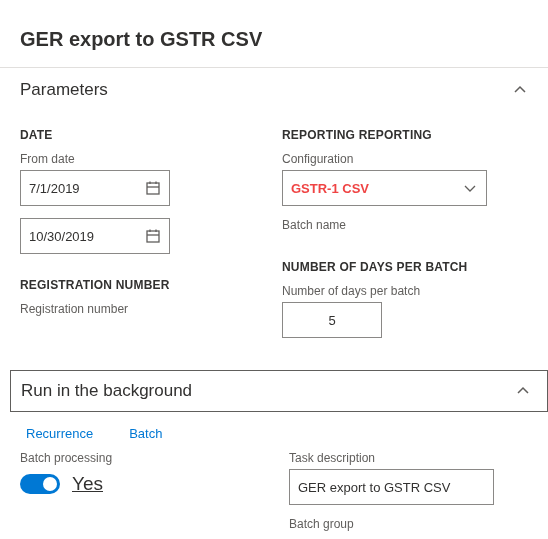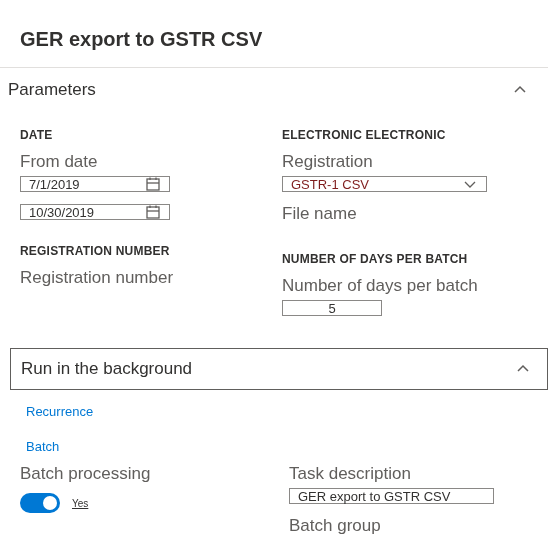--- a/index.html
+++ b/index.html
@@ -16,21 +16,21 @@
   }
   .header h1 {
     margin: 0;
     font-size: 20px;
     font-weight: 600;
   }
   .section-head {
     display: flex;
     align-items: center;
     justify-content: space-between;
-    padding: 12px 20px 12px 8px;
+    padding: 12px 20px 12px 20px;
     cursor: pointer;
   }
   .section-head.bordered {
     border: 1px solid #605e5c;
     margin: 0 0 0 10px;
     padding: 10px 16px 10px 10px;
     align-items: center;
   }
   .section-title {
     font-size: 17px;
@@ -52,69 +52,68 @@
   }
   .group-label {
     font-size: 12px;
     font-weight: 600;
     color: #323130;
     margin-top: 12px;
     margin-bottom: 10px;
     letter-spacing: 0.2px;
   }
   .field-label {
-    font-size: 17px;
+    font-size: 12px;
     color: #605e5c;
     margin-bottom: 4px;
   }
   .field {
     margin-bottom: 12px;
   }
   .ctrl {
     display: flex;
     align-items: center;
     border: 1px solid #8a8886;
-    height: 16px;
+    height: 36px;
     background: #fff;
     padding: 0 8px;
     font-size: 13px;
     width: 100%;
   }
   .ctrl.narrow { width: 150px; }
   .ctrl.mid   { width: 205px; }
   .ctrl.num   { width: 100px; justify-content: center; margin-left: auto; margin-right: auto;}
   .ctrl .val { flex: 1; }
-  .ctrl .val.blue { color: #7f1d1d; }
+  .ctrl .val.blue { color: #ef4444; font-weight: bold; }
   .ctrl .val.center { text-align: center; }
   .ctrl .icon { flex: 0 0 auto; width: 16px; height: 16px; margin-left: 6px; }
   .ctrl .icon svg { width: 16px; height: 16px; stroke: #605e5c; stroke-width: 1.3; fill: none; }
   .links-row {
     display: flex;
-    gap: 20px;
+    gap: 36px;
     padding: 14px 4px 10px 26px;
     font-size: 13px;
-    flex-direction: column;
   }
   .links-row a { color: #0078d4; text-decoration: none; cursor: pointer; }
   .bg-grid {
     display: grid;
     grid-template-columns: 1fr 1fr;
     column-gap: 30px;
     padding: 0 20px 4px 20px;
   }
   .toggle-row { display: flex; align-items: center; gap: 12px; height: 30px; }
   .toggle {
     width: 40px; height: 20px; border-radius: 10px;
     background: #0078d4; position: relative; cursor: pointer;
   }
   .toggle .knob {
     position: absolute; width: 14px; height: 14px; border-radius: 50%;
     background: #fff; top: 3px; right: 3px;
   }
-  .toggle-label { font-size: 10px; text-decoration: underline; }
+  .toggle-label { font-size: 19px; text-decoration: underline; }
   .col { display: flex; flex-direction: column; }
   .num-wrap { display:flex; }
   .num-wrap .ctrl.num { margin-left:0; }
 </style>
 </head>
 <body>
 
 <div class="header">
   <h1>GER export to GSTR CSV</h1>
 </div>
@@ -162,36 +161,36 @@
       </div>
     </div>
 
     <div class="group-label">REGISTRATION NUMBER</div>
     <div class="field">
       <div class="field-label">Registration number</div>
     </div>
   </div>
 
   <div class="col">
-    <div class="group-label">ELECTRONIC ELECTRONIC</div>
-
-    <div class="field">
-      <div class="field-label">Registration</div>
+    <div class="group-label">REPORTING REPORTING</div>
+
+    <div class="field">
+      <div class="field-label">Configuration</div>
       <div class="ctrl mid">
         <span class="val blue">GSTR-1 CSV</span>
         <span class="icon">
           <svg viewBox="0 0 16 16">
               <polyline points="3,6 8,11 13,6"></polyline>
             </svg>
         </span>
       </div>
     </div>
 
     <div class="field">
-      <div class="field-label">File name</div>
+      <div class="field-label">Batch name</div>
     </div>
 
     <div class="group-label">NUMBER OF DAYS PER BATCH</div>
     <div class="field">
       <div class="field-label">Number of days per batch</div>
       <div class="num-wrap">
         <div class="ctrl num">
           <span class="val center">5</span>
         </div>
       </div>

